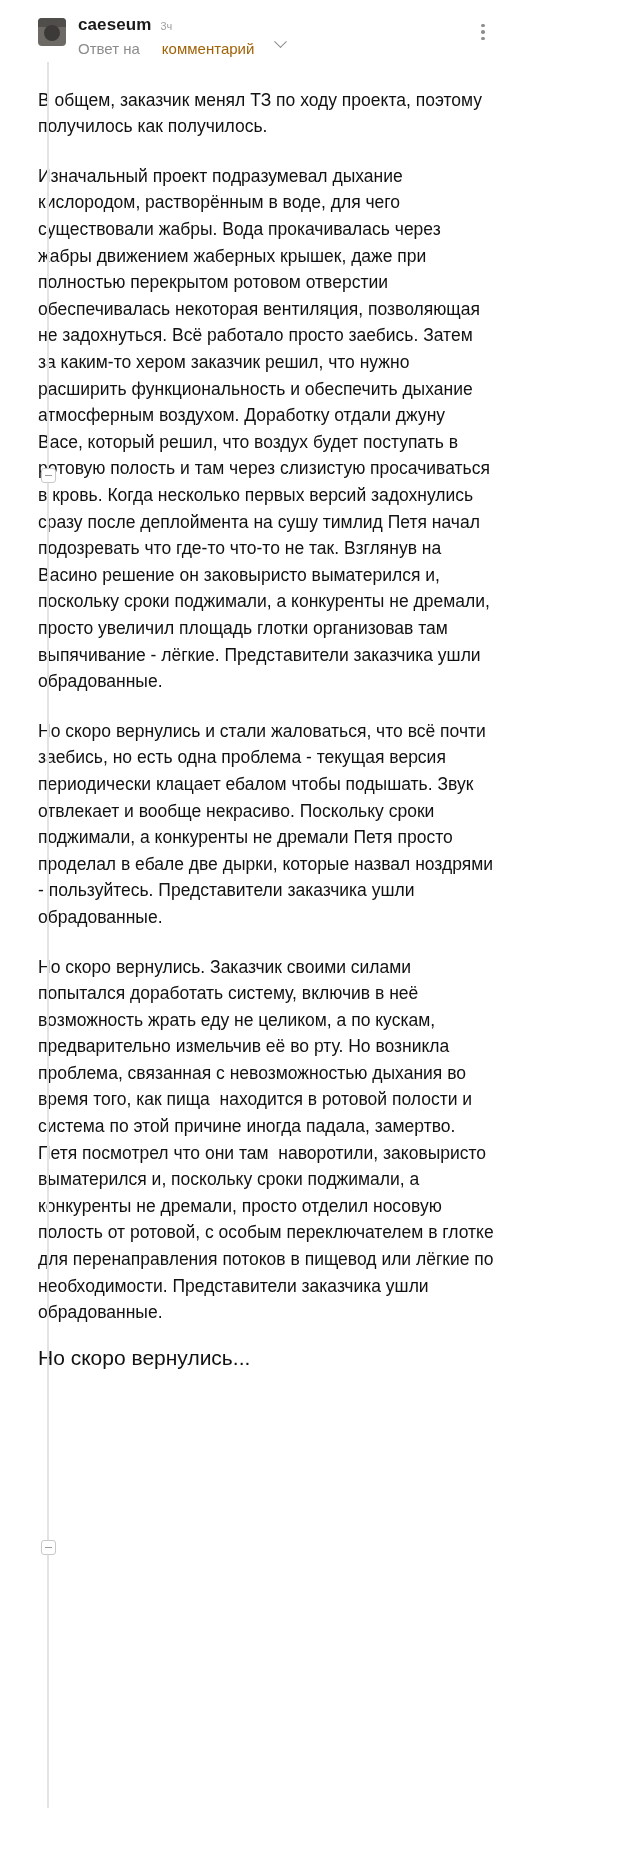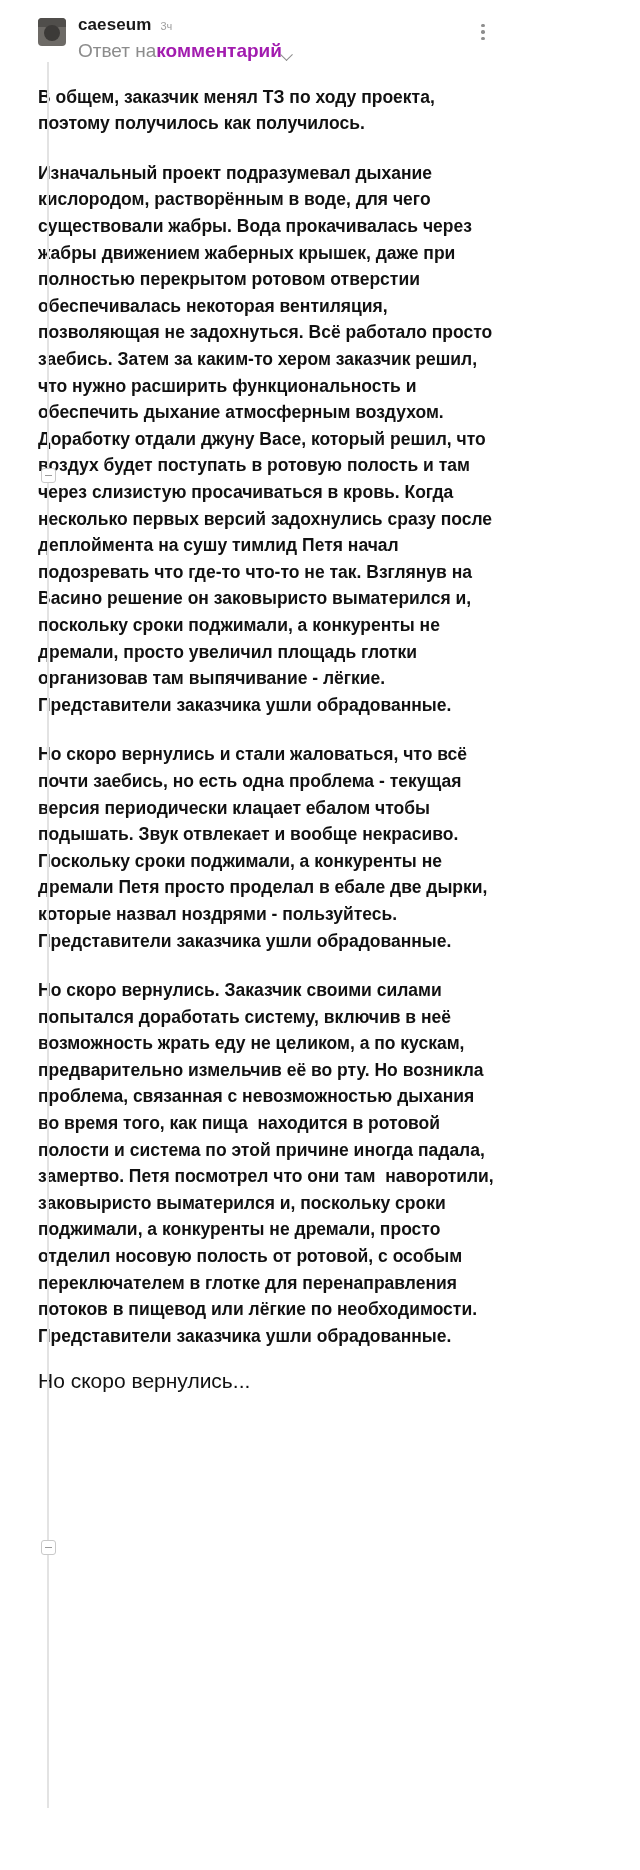--- a/index.html
+++ b/index.html
@@ -98,29 +98,29 @@
     font-weight: 700;
     color: #1a1a1a;
     letter-spacing: 0.1px;
   }
   .time {
     font-size: 11px;
     color: #a0a0a0;
   }
   .reply-row {
     margin-top: 5px;
-    font-size: 19px;
+    font-size: 15px;
     color: #8c8c8c;
     display: flex;
-    align-items: flex-end;
-    gap: 0;
+    align-items: flex-start;
+    gap: 22px;
   }
   .reply-row .link {
-    color: #a21caf;
-    font-weight: 700;
+    color: #a16207;
+    font-weight: 400;
   }
   .chev {
     display: inline-block;
     width: 9px;
     height: 9px;
     border-right: 1.6px solid #8c8c8c;
     border-bottom: 1.6px solid #8c8c8c;
     transform: rotate(45deg) translate(-2px,-2px);
   }
   .menu-btn {
@@ -143,23 +143,22 @@
     background: #8e8e8e;
   }
 
   .body {
     padding: 22px 22px 0 38px;
     font-size: 17.5px;
     line-height: 1.52;
     color: #111;
   }
   .body p {
-    margin: 0 0 23px 0;
+    margin: 8px 0 23px 0;
     white-space: pre-wrap;
-    font-weight: bold;
   }
   .body p:last-child { margin-bottom: 0; }
   .tail {
     padding: 0 22px 22px 38px;
     font-size: 21px;
     line-height: 1.52;
     color: #111;
     margin-top: 16px;
   }
 </style>

